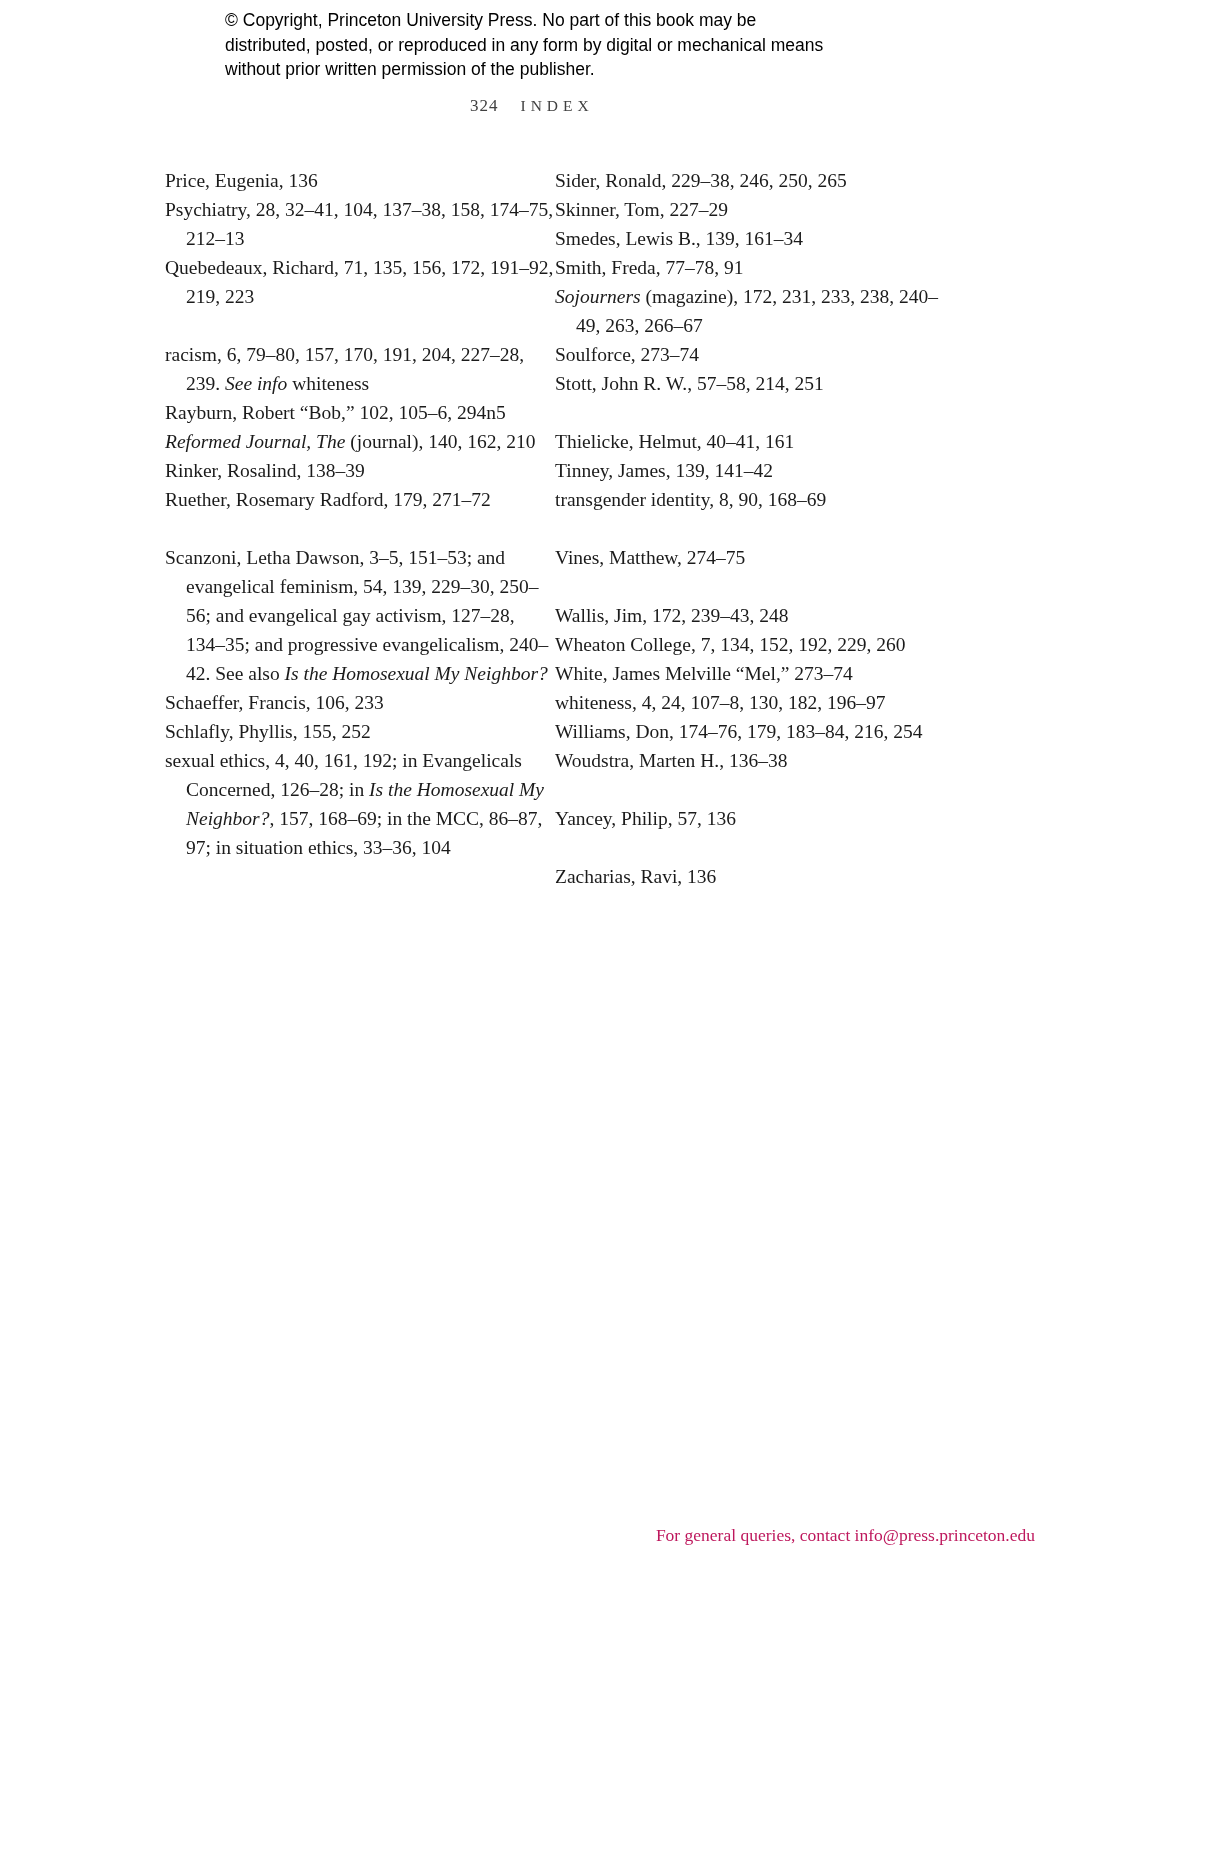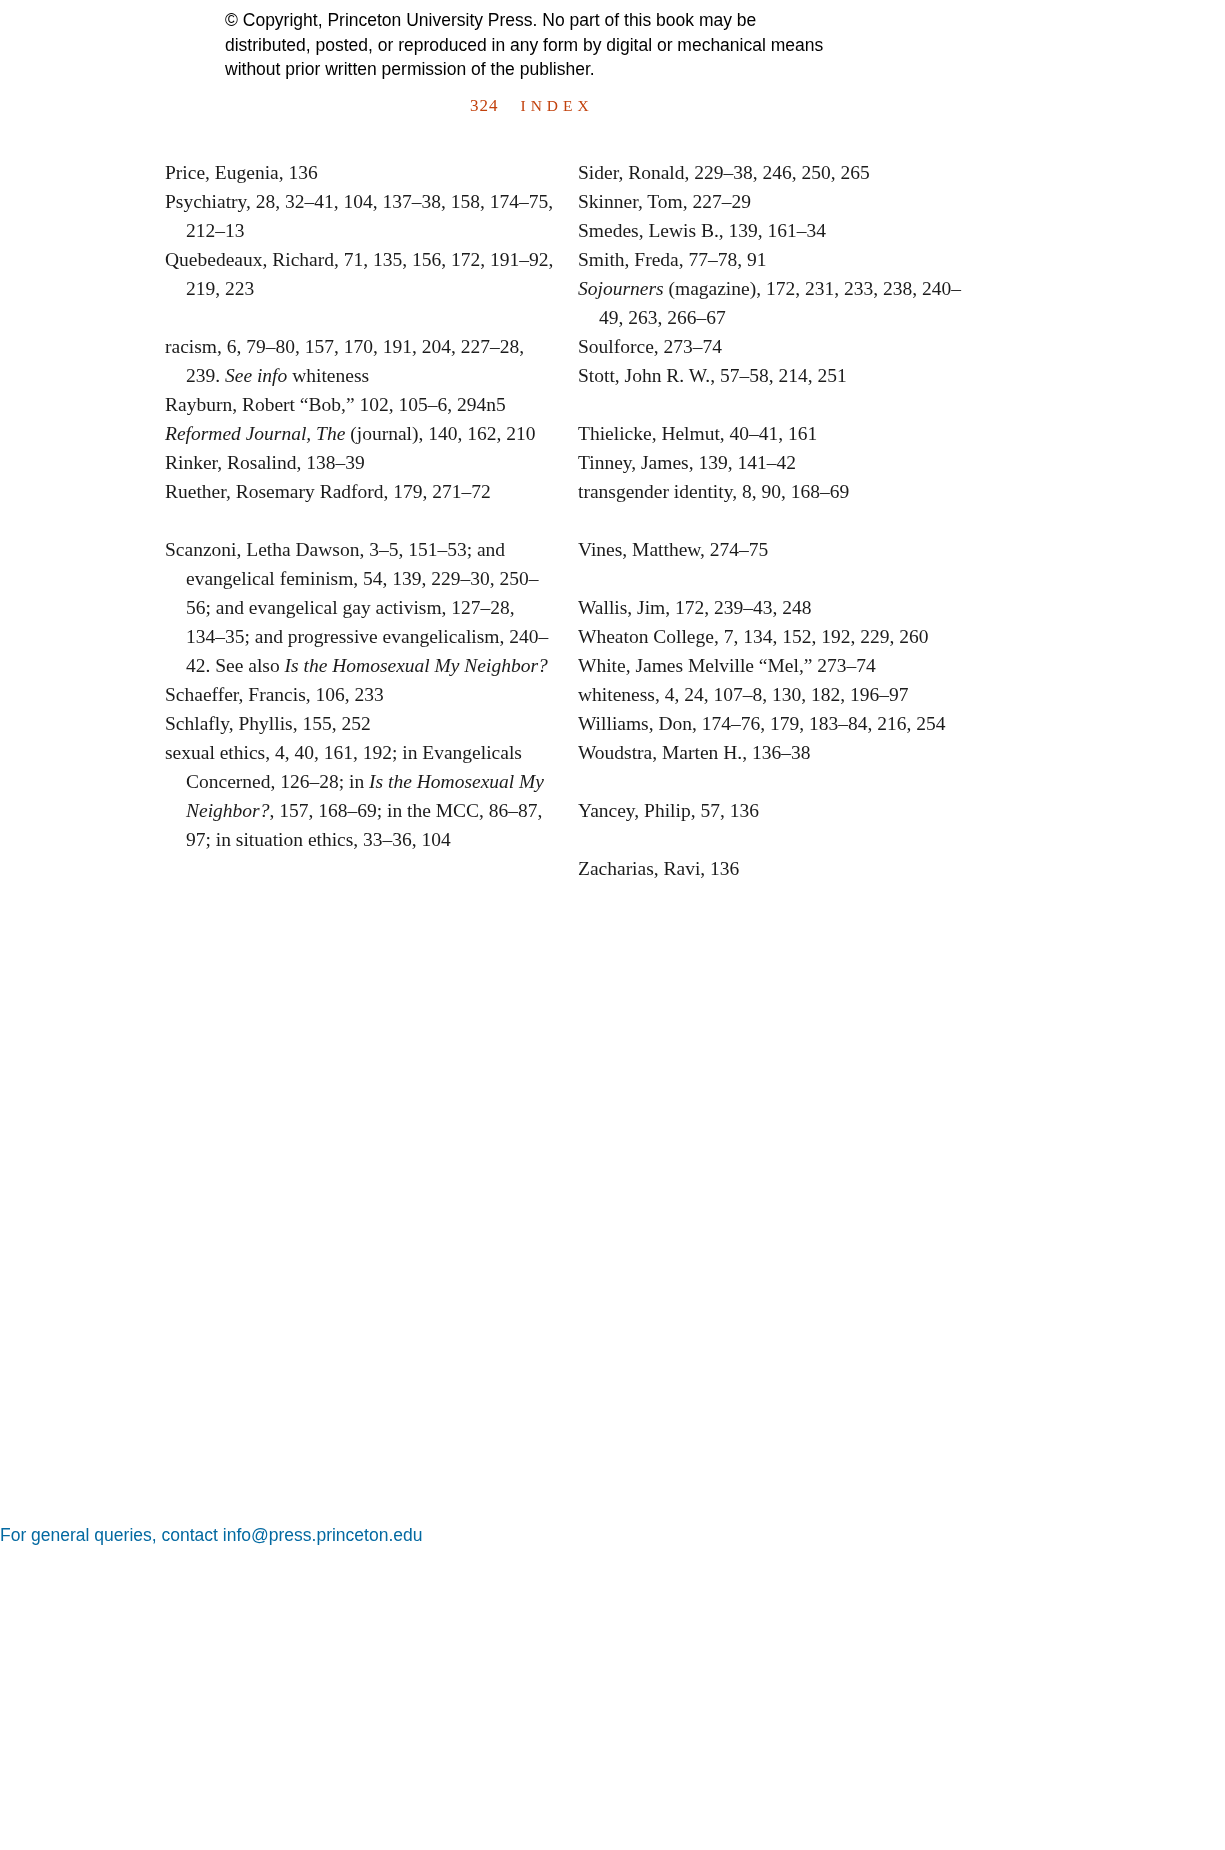--- a/index.html
+++ b/index.html
@@ -26,39 +26,38 @@
     font-family: "Liberation Sans", sans-serif;
     font-size: 17.5px;
     line-height: 24.5px;
     color: #000000;
   }
   .page-header {
     position: absolute;
     left: 470px;
     top: 96px;
     font-family: "Liberation Serif", serif;
-    color: #c2410c;
+    color: #404040;
     white-space: nowrap;
   }
   .page-number {
     font-size: 17px;
     letter-spacing: 1px;
   }
   .index-title {
     font-size: 15.5px;
     letter-spacing: 5px;
     margin-left: 22px;
   }
   .columns {
     position: absolute;
     left: 165px;
-    top: 158px;
+    top: 166px;
     width: 790px;
     display: flex;
-    gap: 23px;
   }
   .column {
     width: 390px;
     flex: 0 0 390px;
   }
   .entry {
     font-family: "Liberation Serif", serif;
     font-size: 19.5px;
     line-height: 29px;
     color: #1b1b1b;
@@ -71,24 +70,24 @@
   }
   .entry i {
     font-style: italic;
     text-align: center;
   }
   .footer {
     position: absolute;
     top: 1525px;
     left: 0;
     width: 1035px;
-    text-align: left;
-    font-family: Liberation Sans, sans-serif;
+    text-align: right;
+    font-family: Liberation Serif, serif;
     font-size: 17.5px;
-    color: #0369a1;
+    color: #be185d;
   }
 </style>
 </head>
 <body>
 
 <div class="page">
 
   <div class="copyright">© Copyright, Princeton University Press. No part of this book may be distributed, posted, or reproduced in any form by digital or mechanical means without prior written permission of the publisher.</div>
 
   <div class="page-header">

